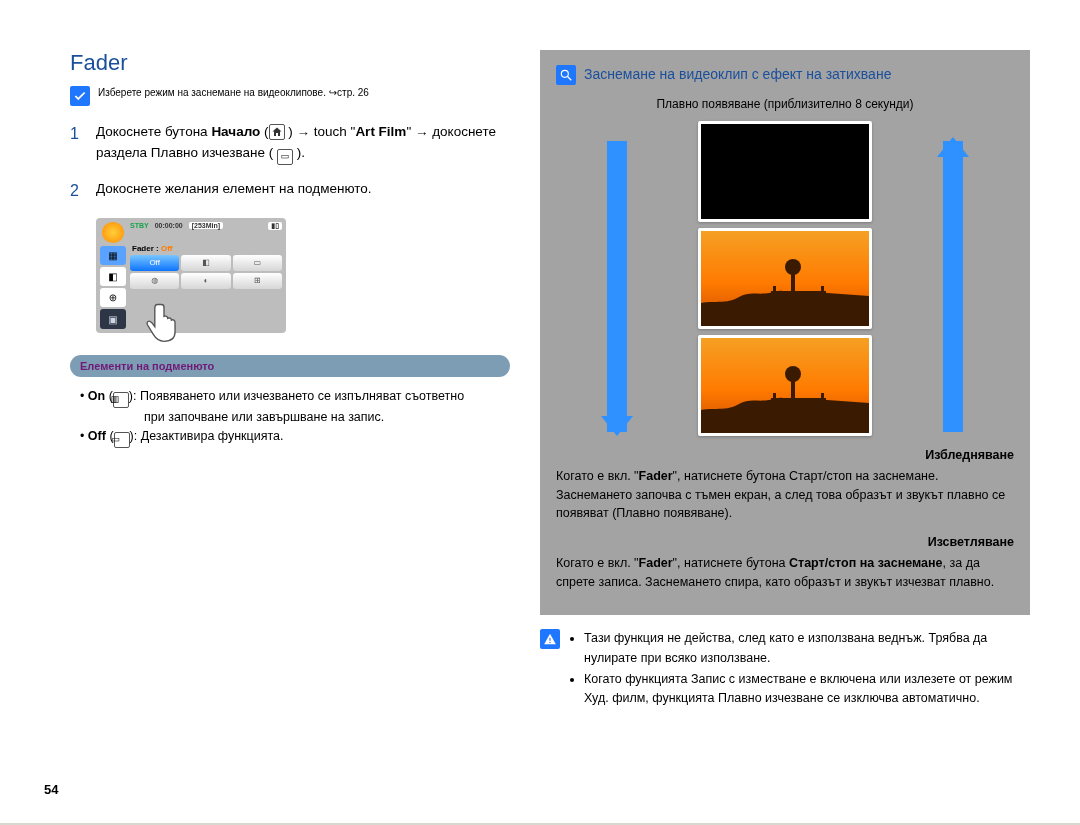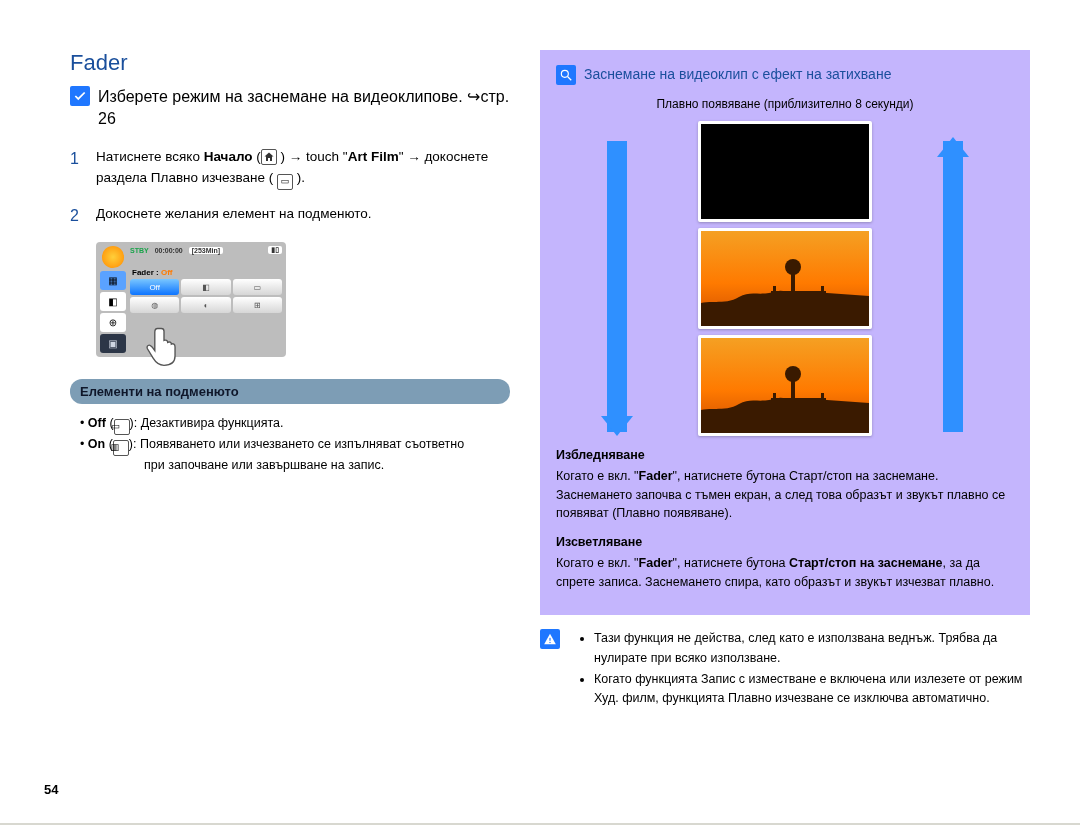--- a/index.html
+++ b/index.html
@@ -72,21 +72,21 @@
   .icon-check svg { width: 14px; height: 14px; }
   .icon-mag {
     background: #1f77ff;
   }
   .icon-mag svg { width: 14px; height: 14px; }
   .icon-warn {
     background: #1f77ff;
   }
   .icon-warn svg { width: 14px; height: 14px; }
   .note-text {
-    font-size: 16px;
+    font-size: 10px;
     line-height: 1.4;
   }
   .steps {
     list-style: none;
     padding: 0;
     margin: 8px 0 0 0;
     counter-reset: step;
   }
   .steps > li {
     display: flex;
@@ -173,43 +173,43 @@
   .cs-tile.active { background:linear-gradient(#79c6ff,#0d74ff); color:#fff; }
   .cs-hand {
     position:absolute;
     bottom:-12px;
     left:45px;
     width:46px;height:46px;
   }
 
   .sub-header {
     background: #7d9db5;
-    color: #0f172a;
-    font-size: 13px;
+    color: #701a75;
+    font-size: 11px;
     font-weight: 700;
     padding: 5px 10px;
     margin: 22px 0 10px 0;
     border-radius: 12px;
   }
   .bullets {
     margin: 0;
     padding: 0 0 0 6px;
     font-size: 12.5px;
     line-height: 1.55;
     list-style: none;
   }
   .bullets li::before {
     content: "• ";
   }
   .bullets li { padding-left: 4px; text-indent: -10px; margin-left: 10px; }
   .bullets b { font-weight: 700; }
   .bullet-sub { display:block; padding-left: 54px; text-indent:0; }
 
   .info-panel {
-    background: #c4b5fd;
+    background: #a3a3a3;
     padding: 14px 16px 18px 16px;
     font-size: 12.5px;
     line-height: 1.5;
   }
   .info-title-row {
     display: flex;
     gap: 8px;
     align-items: center;
     margin-bottom: 10px;
   }
@@ -267,27 +267,28 @@
     width:0;height:0;
     border-left:16px solid transparent;
     border-right:16px solid transparent;
   }
   .arrow-down .arrow-head { bottom:-4px; border-top:20px solid #2f90ff; }
   .arrow-up   .arrow-head { top:-4px;    border-bottom:20px solid #2f90ff; }
 
   .info-sec-title {
     font-weight: 700;
     margin: 10px 0 2px 0;
+    text-align: right;
   }
   .info-para { margin: 0 0 6px 0; }
   .info-para b { font-weight: 700; }
 
   .warn-row {
     display: flex;
-    gap: 20px;
+    gap: 10px;
     margin-top: 14px;
   }
   .warn-text ul {
     margin:0; padding-left: 14px;
     font-size: 12.5px;
     line-height: 1.55;
   }
   .warn-text li { margin-bottom: 2px; }
 
   .page-number {
@@ -314,21 +315,21 @@
               <path fill="none" stroke="#fff" stroke-width="3" d="M4 12l5 5L20 6"></path>
             </svg>
         </span>
         <span class="note-text">Изберете режим на заснемане на видеоклипове. ↪стр. 26</span>
       </div>
 
       <ol class="steps">
         <li>
           <span class="step-num">1</span>
           <span class="step-body">
-            <span>Натиснете всяко </span><b>Начало</b><span> (</span><span class="inline-icon inline-home">
+            <span>Докоснете бутона </span><b>Начало</b><span> (</span><span class="inline-icon inline-home">
                 <svg viewBox="0 0 24 24">
                   <path fill="#333" d="M12 3l9 8h-3v9h-4v-6h-4v6H6v-9H3z"></path>
                 </svg>
               </span><span> ) → touch "</span><b>Art Film</b><span>" → докоснете раздела Плавно изчезване ( </span><span class="inline-icon">▭</span><span> ).</span>
           </span>
         </li>
         <li>
           <span class="step-num">2</span>
           <span class="step-body">Докоснете желания елемент на подменюто.</span>
         </li>
@@ -365,25 +366,25 @@
           </div>
         </div>
         <svg class="cs-hand" viewBox="0 0 50 50">
           <path fill="#fff" stroke="#555" stroke-width="1.5" d="M22 6c2 0 3 1 3 3v10c2-1 4 0 4 2 2-1 4 0 4 2 2-1 4 0 4 3v10c0 6-4 10-12 10-6 0-9-3-12-8l-6-10c-1-2 0-4 2-4 1 0 2 1 3 2l3 4V10c0-2 1-4 3-4z"></path>
         </svg>
       </div>
 
       <div class="sub-header">Елементи на подменюто</div>
       <ul class="bullets">
         <li>
-          <b>Off</b> (<span class="inline-icon">▭</span>)<span>: Дезактивира функцията.</span>
+          <b>On</b> (<span class="inline-icon">▥</span>)<span id="on-text-a">: Появяването или изчезването се изпълняват съответно</span>
+          <span class="bullet-sub" id="on-text-b">при започване или завършване на запис.</span>
         </li>
         <li>
-          <b>On</b> (<span class="inline-icon">▥</span>)<span id="on-text-a">: Появяването или изчезването се изпълняват съответно</span>
-          <span class="bullet-sub" id="on-text-b">при започване или завършване на запис.</span>
+          <b>Off</b> (<span class="inline-icon">▭</span>)<span>: Дезактивира функцията.</span>
         </li>
       </ul>
     </div>
 
     <div class="col-right">
       <div class="info-panel">
         <div class="info-title-row">
           <span class="icon-box icon-mag">
             <svg viewBox="0 0 24 24">
                 <circle cx="10" cy="10" r="6" fill="none" stroke="#fff" stroke-width="2"></circle>

